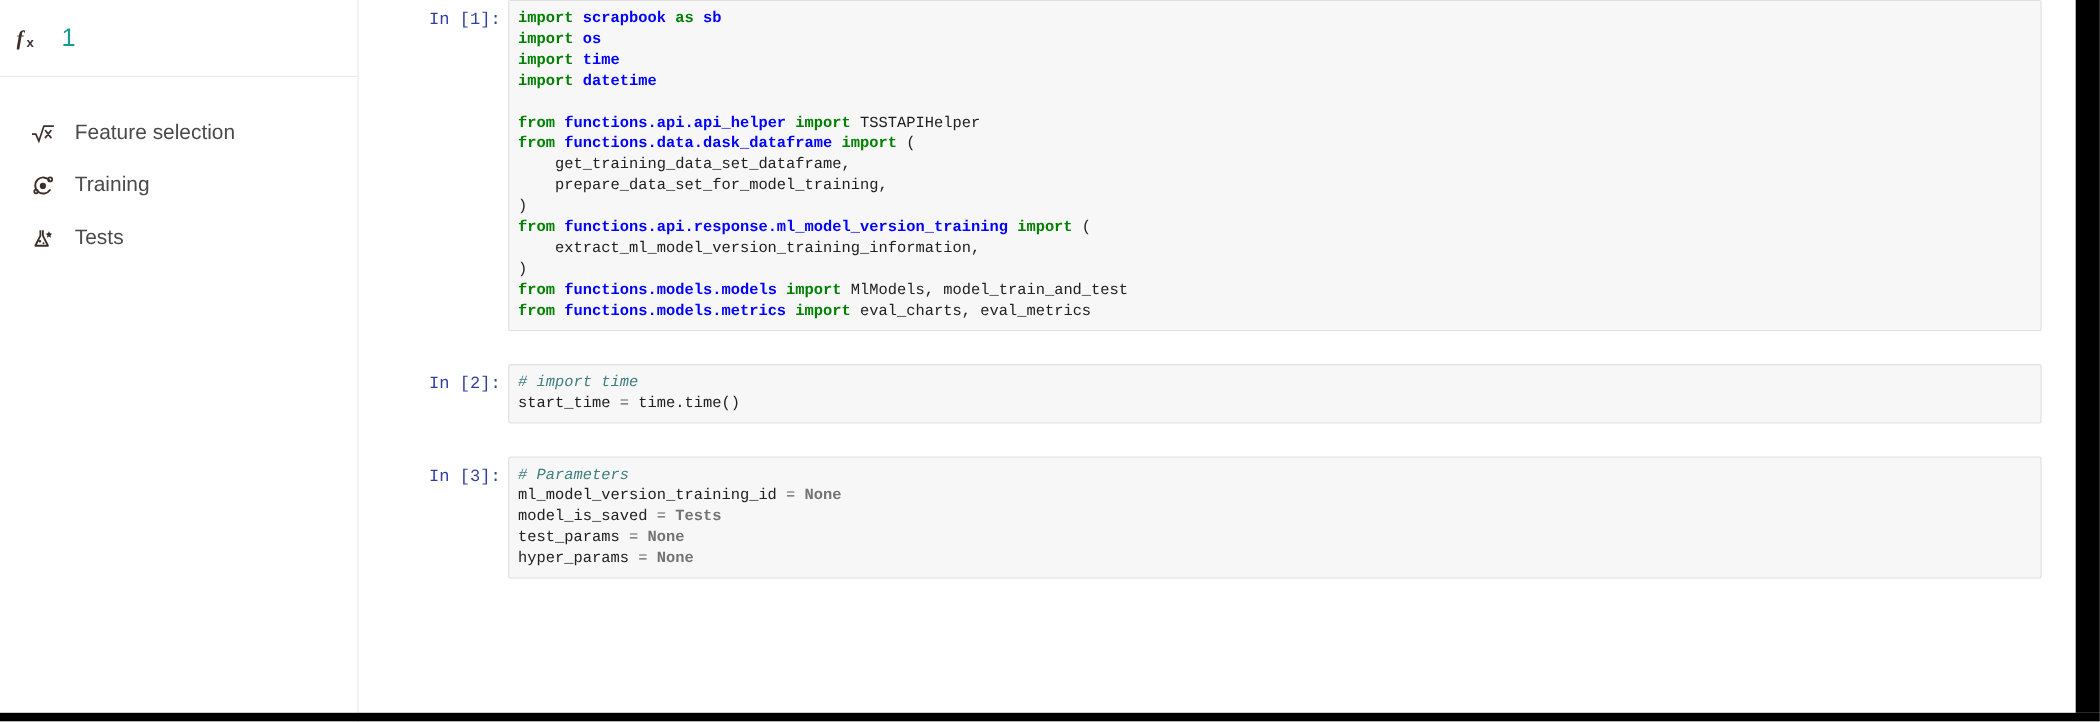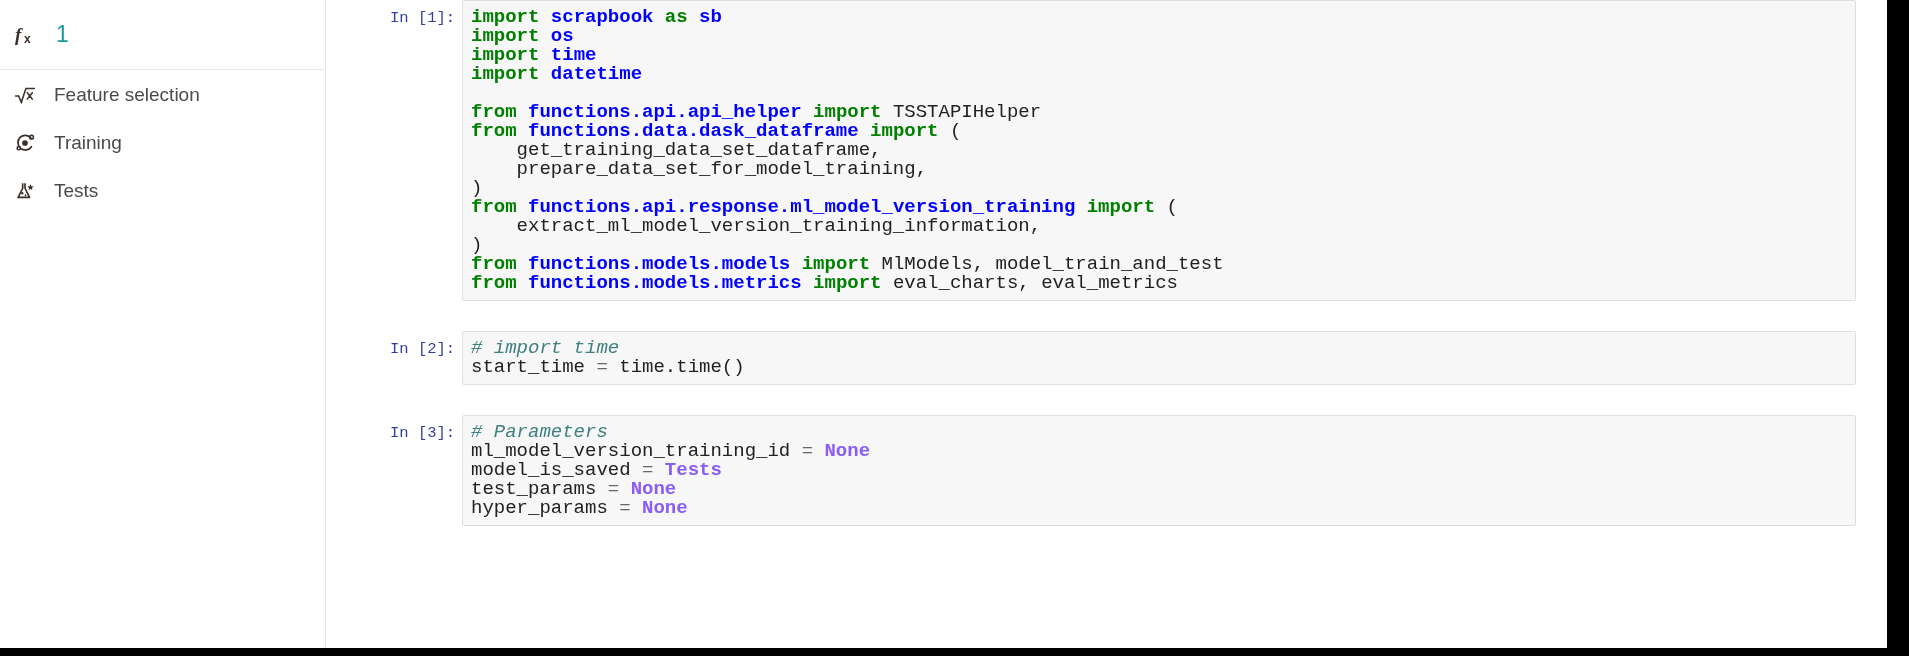--- a/index.html
+++ b/index.html
@@ -50,22 +50,22 @@
     font-size: 23px;
     color: #1a9a94;
     font-family: "Liberation Sans", sans-serif;
     line-height: 1;
   }
 
   .sb-nav { padding-top: 14px; }
   .sb-item {
     height: 48px;
     display: flex;
-    align-items: flex-start;
-    padding-left: 10px;
+    align-items: flex-end;
+    padding-left: 24px;
     cursor: pointer;
   }
   .sb-item .sb-icon {
     width: 30px;
     display: flex;
     align-items: center;
     justify-content: center;
     color: #3c2f2a;
     flex: 0 0 30px;
   }
@@ -110,31 +110,31 @@
     background: #f7f7f7;
     border: 1px solid #dfdfdf;
     border-radius: 2px;
     padding: 7px 0 7px 8px;
     min-width: 0;
   }
   pre.code {
     margin: 0;
     padding: 0;
     font-family: "Liberation Mono", "DejaVu Sans Mono", monospace;
-    font-size: 19px;
+    font-size: 14px;
     line-height: 19px;
     color: #212121;
     white-space: pre;
     overflow: hidden;
     tab-size: 4;
   }
   .k  { color: #008000; font-weight: bold; }   
   .nn { color: #0000ff; font-weight: bold; }   
   .n  { color: #212121; }                      
-  .kc { color: #8b5cf6; font-weight: bold; }   
+  .kc { color: #737373; font-weight: bold; }   
   .c  { color: #408080; font-style: italic; }  
   .o  { color: #666666; }                      
 
   
   #bottom-strip {
     position: absolute;
     left: 0; bottom: 0;
     width: 1909px;
     height: 8px;
     background: #000000;

